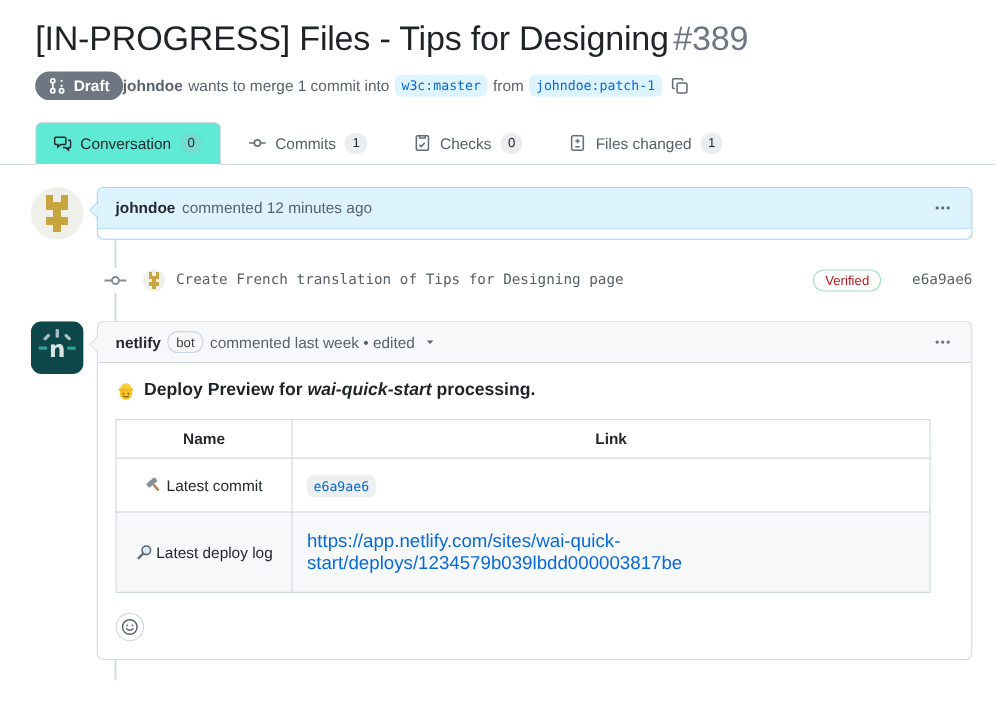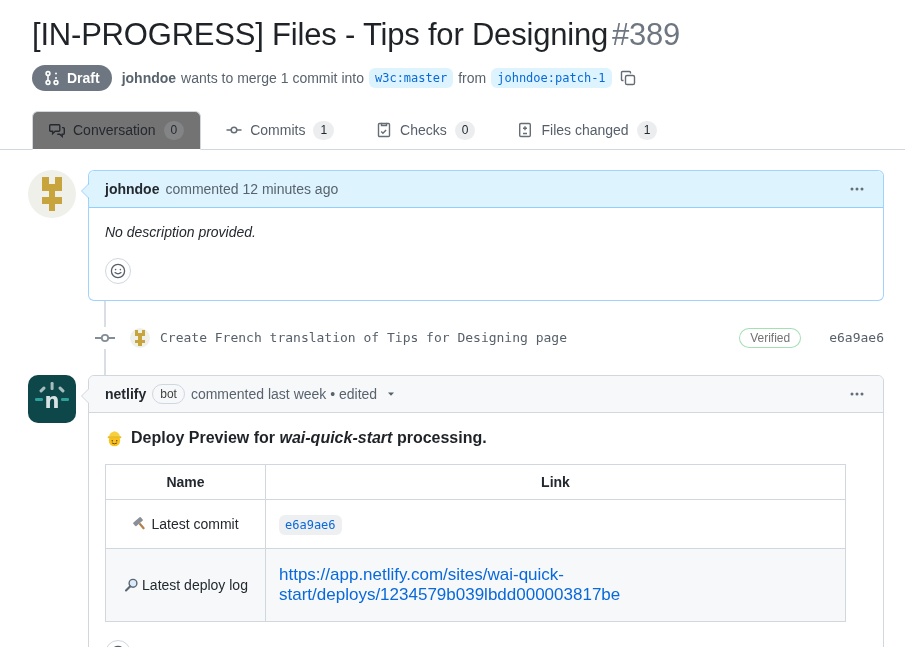--- a/index.html
+++ b/index.html
@@ -6,21 +6,21 @@
   html, body { width: 905px; height: 647px; overflow: hidden; background: #fff; }
   body {
     font-family: "Liberation Sans", sans-serif;
     color: #24292f;
     font-size: 14px;
   }
   
   .pr-header { padding: 16px 32px 0 32px; }
   .pr-title { font-size: 31px; font-weight: 400; line-height: 1.25; color: #1f2328; letter-spacing: -0.2px; margin-bottom: 10px; }
   .pr-number { color: #6e7781; font-weight: 400; margin-left: 4px; text-align: center; }
-  .meta-row { display: flex; align-items: center; gap: 10px; color: #59636e; text-align: right; }
+  .meta-row { display: flex; align-items: center; color: #59636e; text-align: right; }
   .draft-badge {
     display: inline-flex; align-items: center; gap: 7px;
     background: #6e7781; color: #fff; font-weight: 600; font-size: 14px;
     padding: 5px 12px; border-radius: 2em; flex: none;
   }
   .meta-text { display: inline-flex; align-items: center; gap: 5px; flex-wrap: nowrap; }
   .meta-author { font-weight: 700; color: #59636e; text-decoration: none; }
   .branch-label {
     font-family: "DejaVu Sans Mono", "Liberation Mono", monospace;
     font-size: 12px; color: #0969da; background: #ddf4ff;
@@ -33,21 +33,21 @@
     margin-top: 20px; padding: 0 32px;
     border-bottom: 1px solid #d0d7de;
   }
   .tab {
     display: flex; align-items: center; gap: 8px;
     padding: 9px 16px; font-size: 14px; color: #57606a;
     border: 1px solid transparent; border-radius: 6px 6px 0 0;
     margin-bottom: -1px; cursor: pointer; background: transparent;
   }
   .tab .tab-icon { color: #656d76; display: inline-flex; }
-  .tab.active { background: #737373; border-color: #d0d7de; border-bottom-color: #fff; color: #24292f; }
+  .tab.active { background: #5eead4; border-color: #d0d7de; border-bottom-color: #fff; color: #24292f; }
   .tab.active .tab-icon { color: #24292f; }
   .counter {
     background: rgba(175,184,193,0.25); color: #24292f;
     border-radius: 2em; padding: 1px 7px; font-size: 12px; line-height: 17px;
   }
   
   .timeline { position: relative; margin: 20px 21px 0 28px; }
   .thread { display: flex; position: relative; z-index: 1; }
   .avatar48 {
     width: 48px; height: 48px; flex: none; margin-right: 12px;
@@ -89,21 +89,21 @@
   }
   .commit-row { position: relative; display: flex; align-items: center; font-size: 13px; }
   .commit-icon { flex: none; margin-left: 66px; display: inline-flex; background: #fff; color: #848d97; }
   .avatar20 { flex: none; width: 20px; height: 20px; margin-left: 14px; display: flex; cursor: pointer; }
   .commit-msg {
     margin-left: 10px; font-family: "DejaVu Sans Mono", "Liberation Mono", monospace;
     font-size: 13px; color: #57606a; text-decoration: none; white-space: nowrap;
     overflow: hidden; text-overflow: ellipsis;
   }
   .verified-badge {
-    flex: none; border: 1px solid rgba(74,194,107,0.5); color: #737373;
+    flex: none; border: 1px solid rgba(74,194,107,0.5); color: #b91c1c;
     border-radius: 2em; padding: 2px 10px; font-size: 12px; background: #fff; cursor: pointer;
   }
   .commit-sha {
     flex: none; margin-left: 28px; font-family: "DejaVu Sans Mono", "Liberation Mono", monospace;
     font-size: 13px; color: #57606a; text-decoration: none;
   }
   
   .deploy-heading { display: flex; align-items: center; gap: 7px; font-size: 16px; font-weight: 700; color: #1f2328; margin-bottom: 16px; }
   .deploy-heading .site-name { font-style: italic; }
   table.deploy-table { border-collapse: collapse; font-size: 14px; }
@@ -226,33 +226,20 @@
         <a class="strong" href="#">johndoe</a>
         <span>commented 12 minutes ago</span>
         <span class="spacer"></span>
         <span class="kebab">
           <svg width="16" height="16" viewBox="0 0 16 16" fill="currentColor">
               <circle cx="3" cy="8" r="1.5"></circle>
               <circle cx="8" cy="8" r="1.5"></circle>
               <circle cx="13" cy="8" r="1.5"></circle>
             </svg>
         </span>
-      </div>
-      <div class="comment-body">
-        <div class="italic-note">No description provided.</div>
-        <div class="emoji-btn">
-          <span style="display:inline-flex">
-            <svg width="16" height="16" viewBox="0 0 16 16" fill="none" stroke="currentColor" stroke-width="1.3">
-              <circle cx="8" cy="8" r="6.6"></circle>
-              <circle cx="5.6" cy="6.6" r="0.8" fill="currentColor" stroke="none"></circle>
-              <circle cx="10.4" cy="6.6" r="0.8" fill="currentColor" stroke="none"></circle>
-              <path d="M5 9.6q3 2.6 6 0" stroke-linecap="round"></path>
-            </svg>
-          </span>
-        </div>
       </div>
     </div>
   </div>
 
   <div class="commit-section">
     <div class="commit-row">
       <span class="commit-icon">
         <svg width="22" height="22" viewBox="0 0 22 22" fill="none" stroke="currentColor" stroke-width="1.8">
           <rect x="0" y="0" width="22" height="22" fill="#fff" stroke="none"></rect>
           <circle cx="11" cy="11" r="3.2"></circle>

